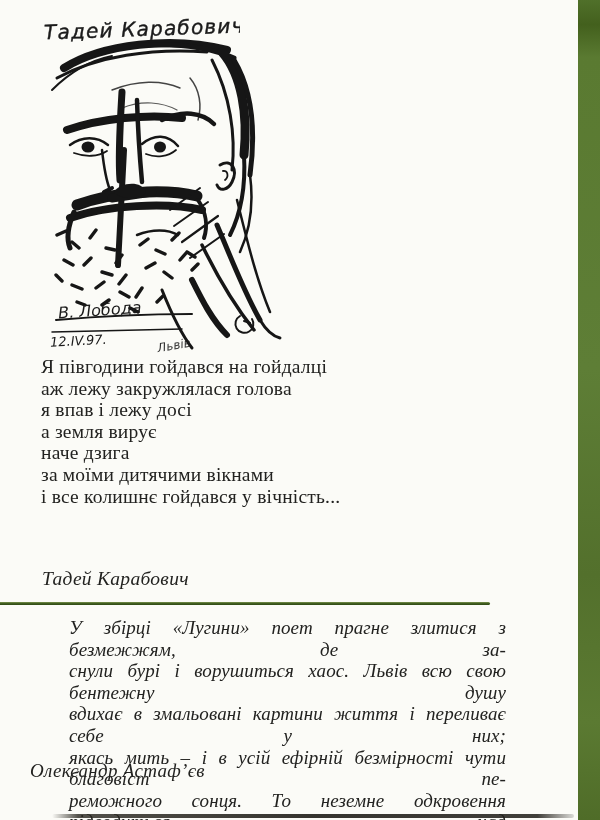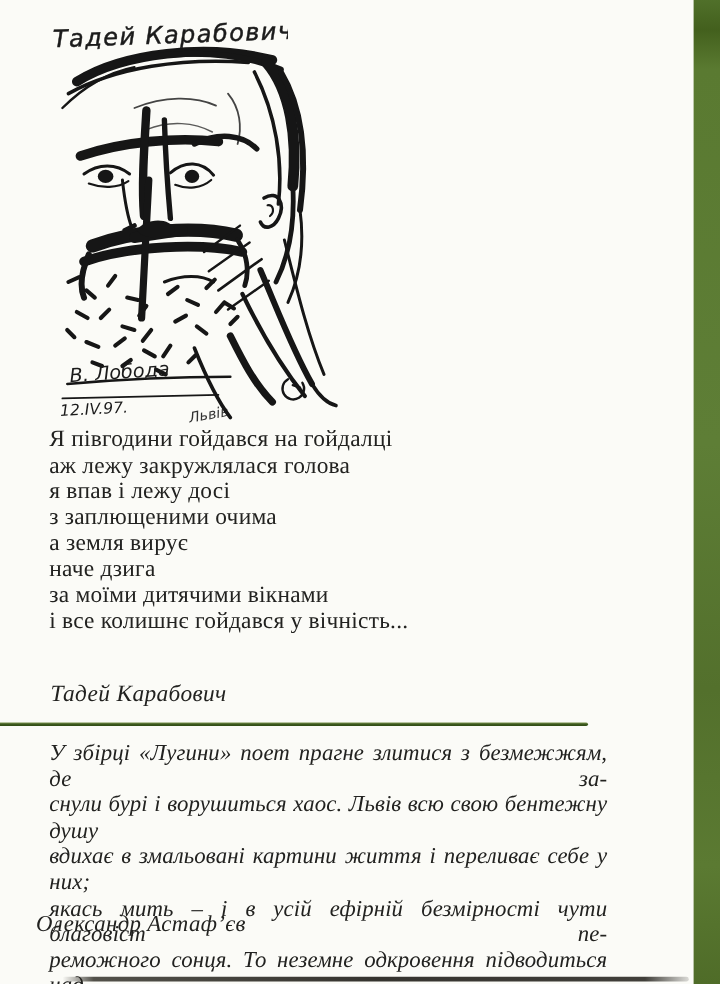--- a/index.html
+++ b/index.html
@@ -47,21 +47,21 @@
   }
   .poem .stanza2{}
   .poem-author{
     position:absolute;left:42px;top:568px;
     font-size:19.5px;font-style:italic;letter-spacing:.3px;
   }
   .review{
     position:absolute;left:41px;top:617px;width:465px;
     font-size:19px;font-style:italic;line-height:21.6px;letter-spacing:.1px;
   }
-  .review-line{text-align:justify;text-align-last:justify;}
+  .review-line{text-align:justify;text-align-last:justify;margin-left:28px;}
   .review-author{
     position:absolute;left:30px;top:760px;
     font-size:19px;font-style:italic;letter-spacing:.3px;
   }
 </style>
 </head>
 <body>
 
 <div class="page">
 
@@ -137,21 +137,20 @@
     <text class="hand-text" x="16" y="284" font-size="16" transform="rotate(-4 80 280)">В. Лобода</text>
     <text class="hand-text" x="8" y="314" font-size="13" transform="rotate(-3 60 310)">12.IV.97.</text>
     <text class="hand-text" x="115" y="318" font-size="12" opacity=".9" transform="rotate(-10 140 314)">Львів</text>
   </svg>
 
   <div class="poem">
     <div class="stanza1">
       <div class="poem-line">Я півгодини гойдався на гойдалці</div>
       <div class="poem-line">аж лежу закружлялася голова</div>
       <div class="poem-line">я впав і лежу досі</div>
-      <div class="poem-line">з заплющеними очима</div>
     </div>
     <div class="stanza2">
       <div class="poem-line">а земля вирує</div>
       <div class="poem-line">наче дзига</div>
       <div class="poem-line">за моїми дитячими вікнами</div>
       <div class="poem-line">і все колишнє гойдався у вічність...</div>
     </div>
   </div>
 
   <div class="poem-author">Тадей Карабович</div>

